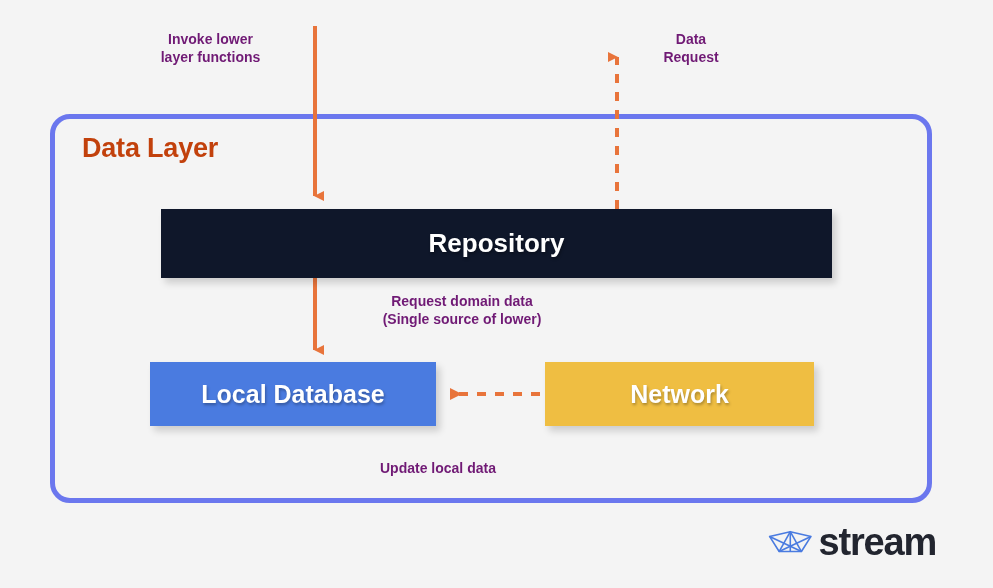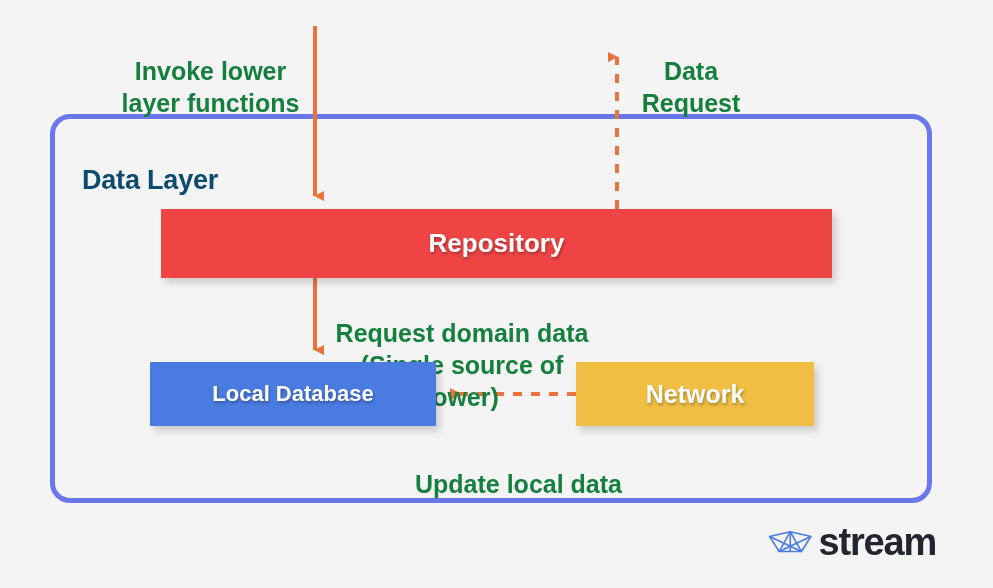--- a/index.html
+++ b/index.html
@@ -31,70 +31,68 @@
     box-sizing: border-box;
     border: 5px solid #6b77ee;
     border-radius: 20px;
     background: transparent;
   }
   .data-layer-title {
     left: 82px;
     top: 133px;
     font-size: 27px;
     font-weight: bold;
-    color: #0c4a6e;
+    color: #c2410c;
     letter-spacing: -0.2px;
     white-space: nowrap;
-    margin-top: 32px;
   }
 
   
   .node {
     box-sizing: border-box;
     display: flex;
     align-items: center;
     justify-content: center;
     color: #ffffff;
     font-weight: bold;
     text-shadow: 1px 2px 3px rgba(0,0,0,0.30);
     box-shadow: 4px 5px 7px rgba(0,0,0,0.16);
   }
   .node-repository {
     left: 161px;
     top: 209px;
     width: 671px;
     height: 69px;
-    background: #ef4444;
+    background: #0f172a;
     font-size: 26px;
   }
   .node-localdb {
     left: 150px;
     top: 362px;
     width: 286px;
     height: 64px;
     background: #4a7be0;
-    font-size: 22px;
+    font-size: 25px;
   }
   .node-network {
-    left: 576px;
+    left: 545px;
     top: 362px;
-    width: 238px;
+    width: 269px;
     height: 64px;
     background: #efbe42;
     font-size: 25px;
   }
 
   
   .edge-label {
-    color: #15803d;
-    font-weight: bold;
-    font-size: 25px;
+    color: #701a75;
+    font-weight: bold;
+    font-size: 14px;
     line-height: 1.28;
     white-space: pre-line;
-    margin-top: 24px;
   }
   .label-invoke {
     left: 118px;
     top: 31px;
     width: 185px;
     text-align: center;
   }
   .label-datastream {
     left: 641px;
     top: 31px;
@@ -102,23 +100,23 @@
     text-align: center;
   }
   .label-request {
     left: 327px;
     top: 293px;
     width: 270px;
     text-align: center;
   }
   .label-update {
     left: 380px;
-    top: 444px;
+    top: 460px;
     width: 242px;
-    text-align: right;
+    text-align: left;
   }
 
   
   .arrow-layer {
     left: 0; top: 0;
     width: 993px;
     height: 588px;
     pointer-events: none;
   }
 

